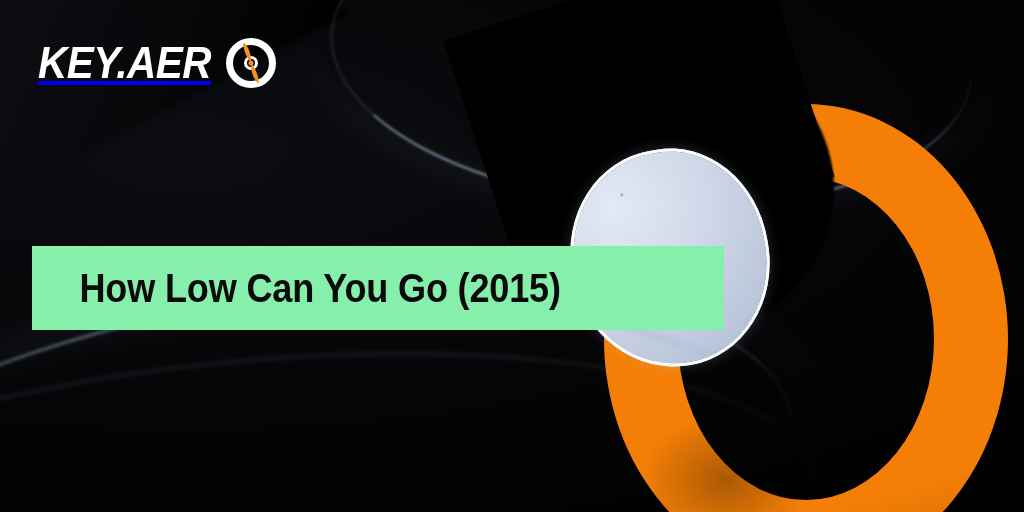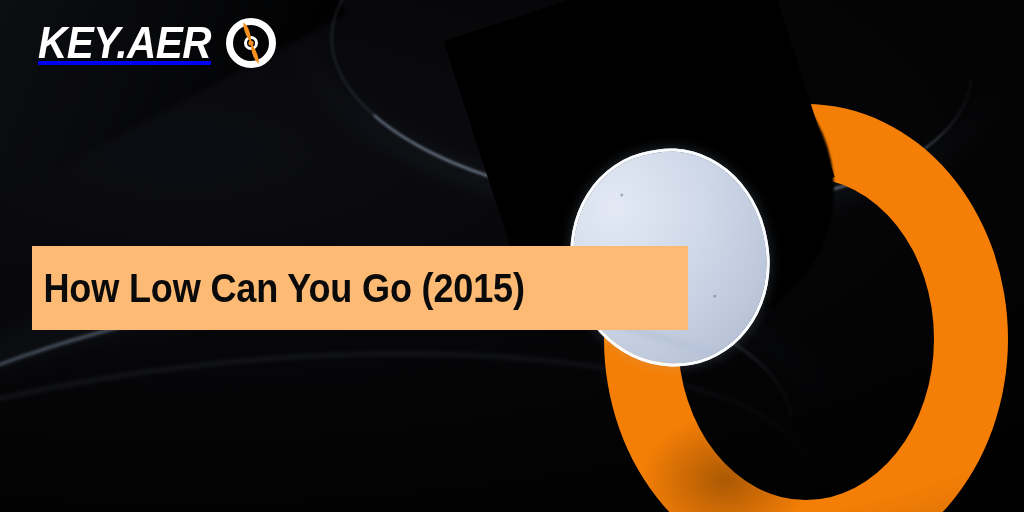--- a/index.html
+++ b/index.html
@@ -182,21 +182,21 @@
     position: absolute;
     width: 3px; height: 3px;
     border-radius: 50%;
     background: rgba(110,120,140,.55);
   }
 
   
   .logo {
     position: absolute;
     left: 38px;
-    top: 16px;
+    top: 36px;
     display: flex;
     align-items: center;
     height: 54px;
     user-select: none;
   }
   .logo-word {
     font-family: "Liberation Sans", sans-serif;
     font-weight: 700;
     font-style: italic;
     font-size: 44px;
@@ -216,23 +216,24 @@
   }
   .logo-mark svg { display: block; }
 
   
   .title-band {
     position: absolute;
     left: 32px;
     top: 246px;
     width: 656px;
     height: 84px;
-    background: #fdba74;
+    background: #86efac;
     display: flex;
     align-items: center;
+    padding-left: 36px;
   }
   .title-text {
     font-family: "Liberation Sans", sans-serif;
     font-weight: 700;
     font-size: 41px;
     line-height: 1;
     color: #0a0a0a;
     letter-spacing: -0.2px;
     padding-left: 13px;
     transform: scaleX(.88);

